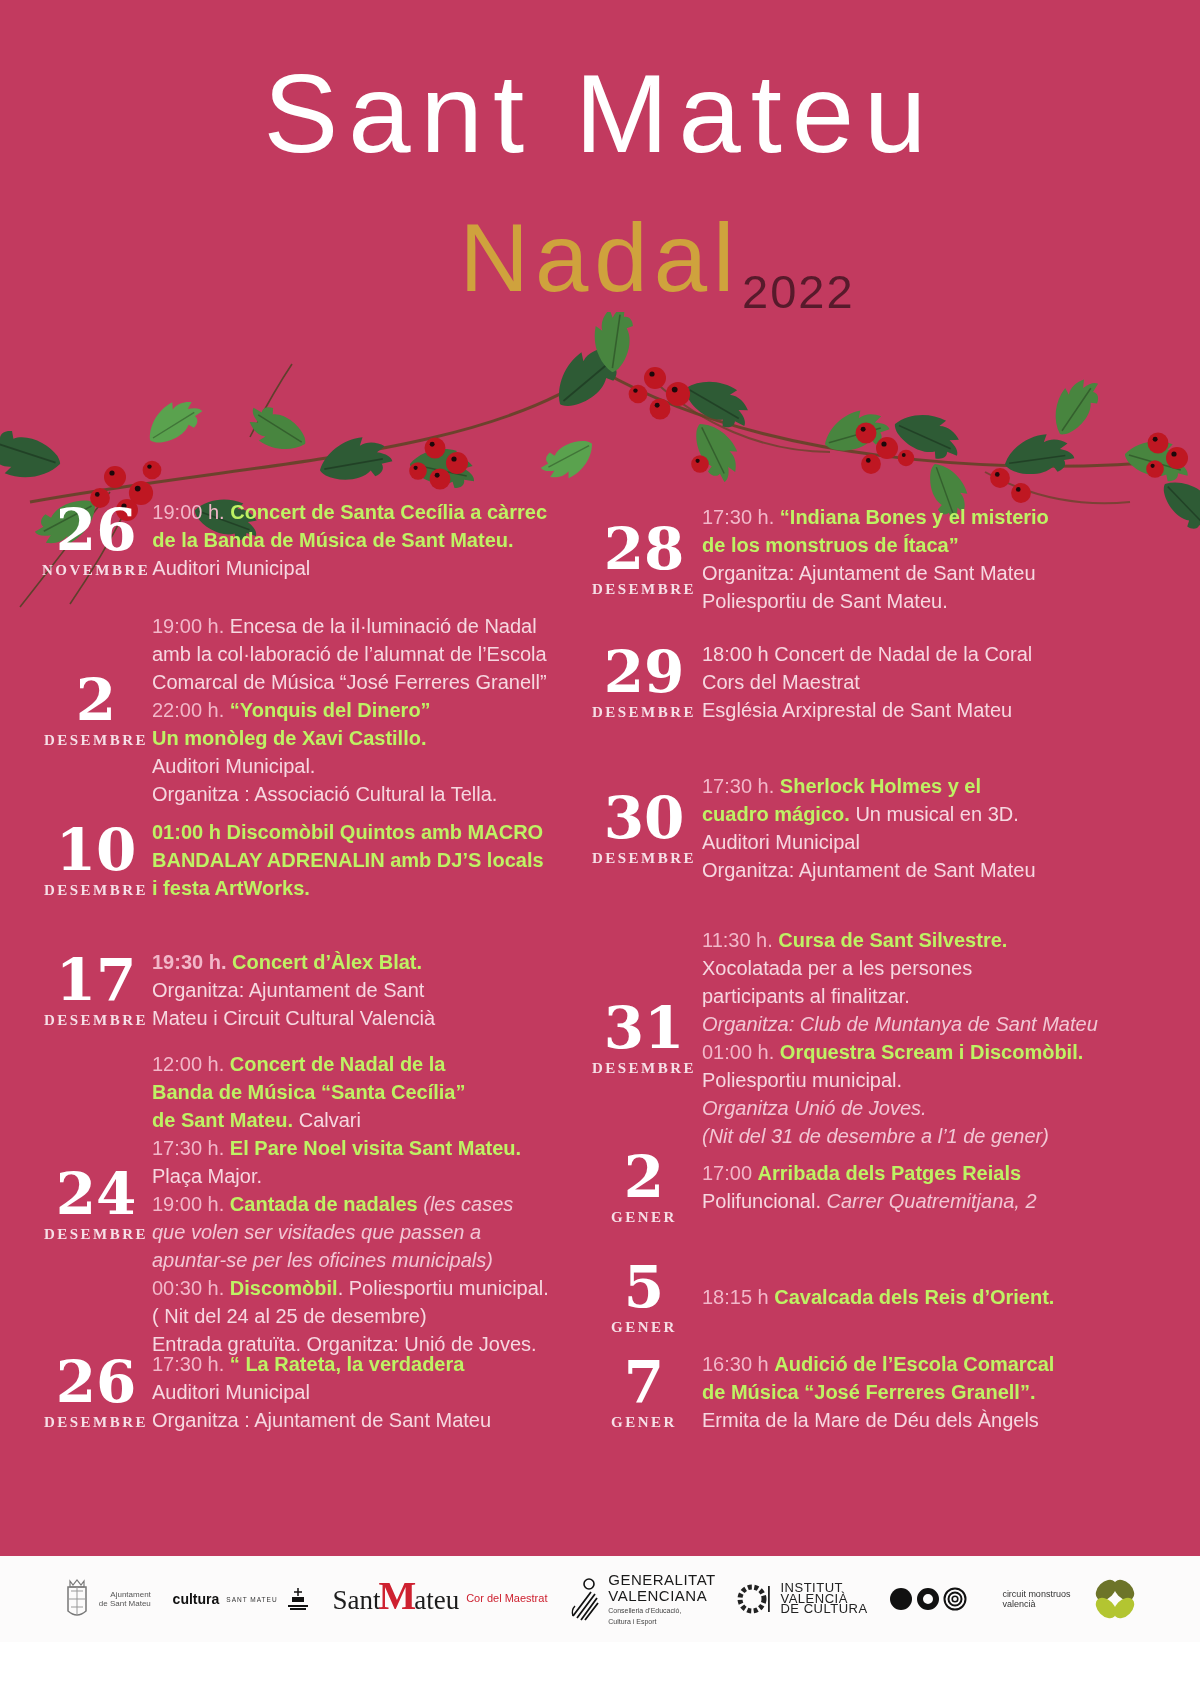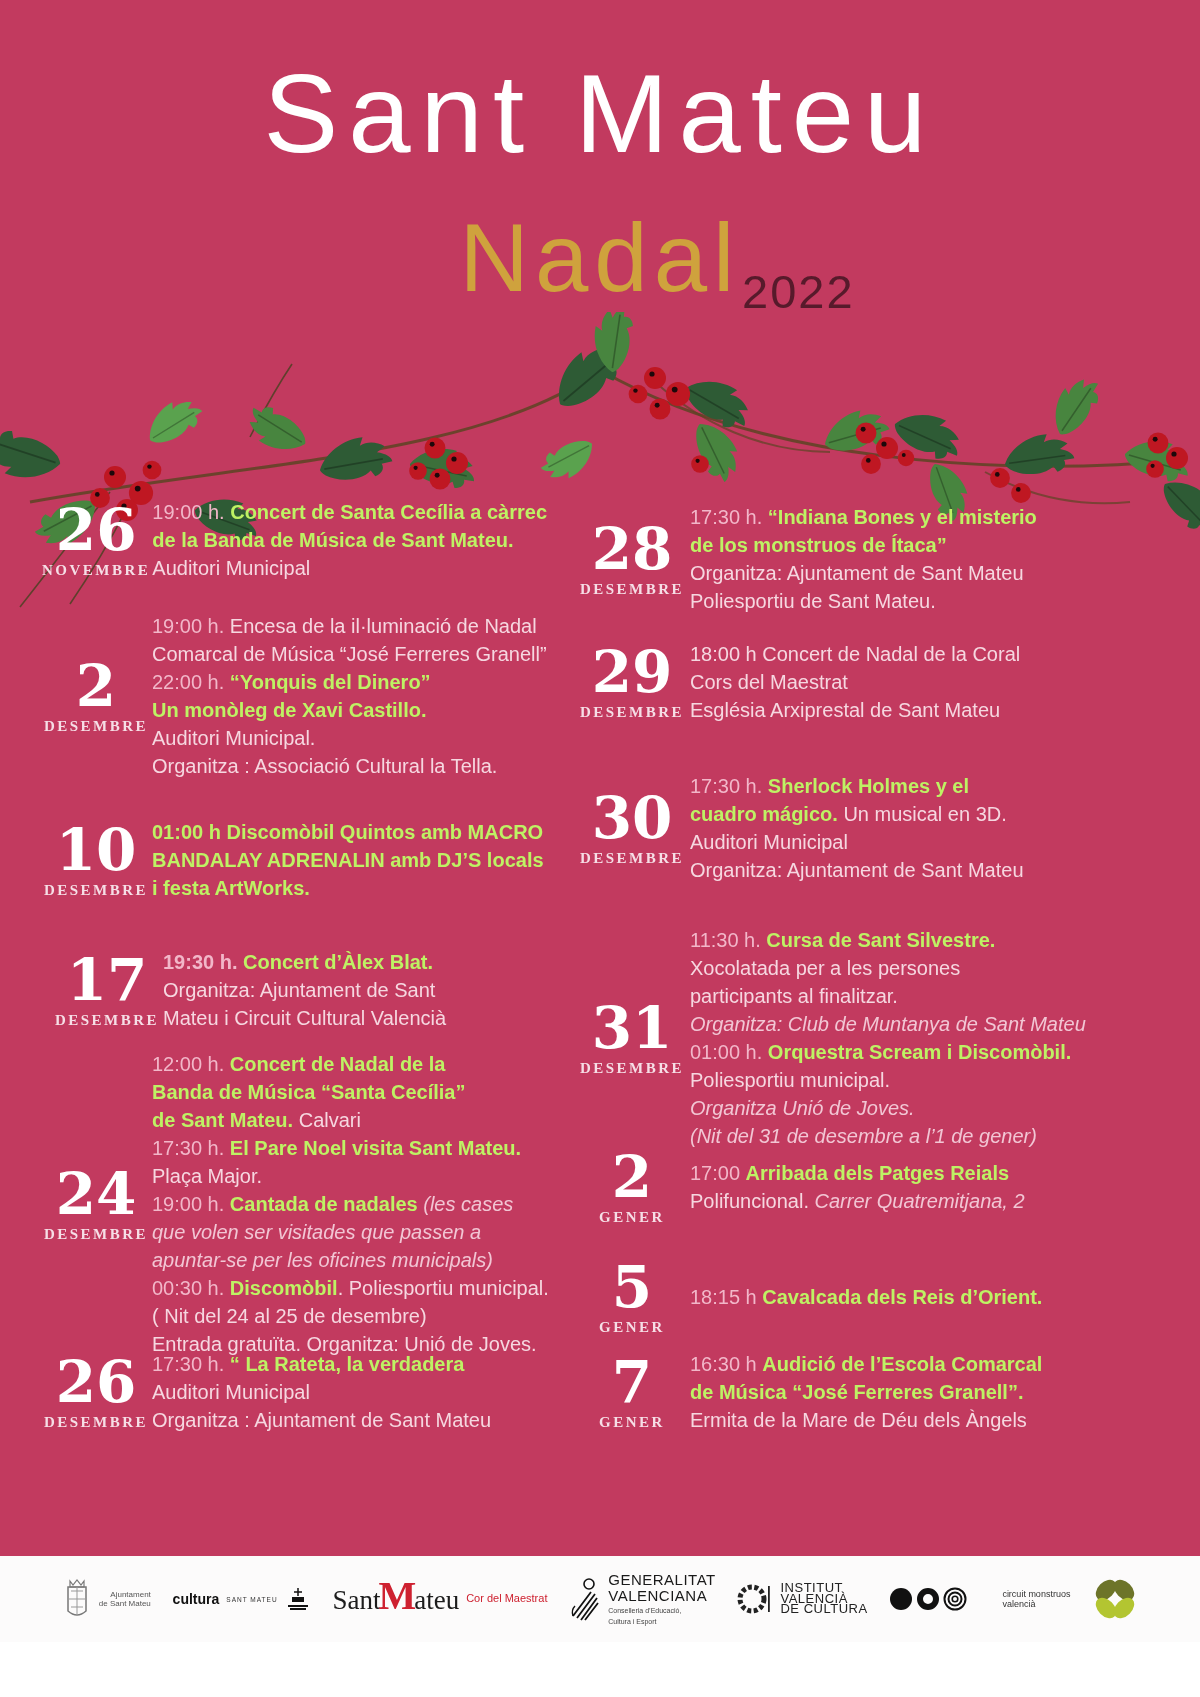--- a/index.html
+++ b/index.html
@@ -18,21 +18,21 @@
     color:#cfa23d;font-size:96px;letter-spacing:6px;line-height:1.2;
     font-weight:400;
   }
   .year{
     position:absolute;top:264px;left:742px;
     color:#571a2b;font-size:47px;letter-spacing:2px;font-weight:400;
   }
   .garland{position:absolute;top:312px;left:0;width:1200px;height:300px;pointer-events:none;}
   .events-col{position:absolute;top:0;bottom:0;}
   .events-col.left{left:42px;width:530px;}
-  .events-col.right{left:576px;width:575px;}
+  .events-col.right{left:588px;width:575px;}
   .event{position:absolute;left:0;right:0;display:flex;align-items:center;}
   .events-col.left .event .event-date{flex:0 0 108px;}
   .events-col.right .event .event-date{flex:0 0 112px;}
   .event-date{text-align:center;}
   .event-day{
     font-family:"DejaVu Serif","Liberation Serif",serif;font-weight:700;
     color:#ffffff;font-size:58px;line-height:1.02;
   }
   .event-month{
     font-family:"Liberation Serif",serif;font-weight:700;
@@ -42,21 +42,21 @@
   .event-line{white-space:nowrap;font-size:20px;line-height:28px;}
   .s-time{color:#f2b7c9;}
   .s-tbold{color:#f2b7c9;font-weight:700;}
   .s-bold{color:#bef264;font-weight:700;}
   .s-reg{color:#f6d7e0;}
   .s-it{color:#f2c6d4;font-style:italic;}
   
   .events-col.left  .event:nth-of-type(1){top:498px;}
   .events-col.left  .event:nth-of-type(2){top:612px;}
   .events-col.left  .event:nth-of-type(3){top:818px;}
-  .events-col.left  .event:nth-of-type(4){top:948px;margin-left:11px;}
+  .events-col.left  .event:nth-of-type(4){top:948px;}
   .events-col.left  .event:nth-of-type(5){top:1050px;}
   .events-col.left  .event:nth-of-type(6){top:1350px;}
   .events-col.right .event:nth-of-type(1){top:503px;}
   .events-col.right .event:nth-of-type(2){top:640px;}
   .events-col.right .event:nth-of-type(3){top:772px;}
   .events-col.right .event:nth-of-type(4){top:926px;}
   .events-col.right .event:nth-of-type(5){top:1148px;}
   .events-col.right .event:nth-of-type(6){top:1258px;}
   .events-col.right .event:nth-of-type(7){top:1350px;}
   
@@ -163,20 +163,21 @@
           <div class="event-line"><span class="s-reg">Auditori Municipal</span></div>
         </div>
       </div>
       <div class="event">
         <div class="event-date">
           <div class="event-day">2</div>
           <div class="event-month">DESEMBRE</div>
         </div>
         <div class="event-body">
           <div class="event-line"><span class="s-time">19:00 h. </span><span class="s-reg">Encesa de la il·luminació de Nadal</span></div>
+          <div class="event-line"><span class="s-reg">amb la col·laboració de l’alumnat de l’Escola</span></div>
           <div class="event-line"><span class="s-reg">Comarcal de Música “José Ferreres Granell”</span></div>
           <div class="event-line"><span class="s-time">22:00 h. </span><span class="s-bold">“Yonquis del Dinero”</span></div>
           <div class="event-line"><span class="s-bold">Un monòleg de Xavi Castillo.</span></div>
           <div class="event-line"><span class="s-reg">Auditori Municipal.</span></div>
           <div class="event-line"><span class="s-reg">Organitza : Associació Cultural la Tella.</span></div>
         </div>
       </div>
       <div class="event">
         <div class="event-date">
           <div class="event-day">10</div>

